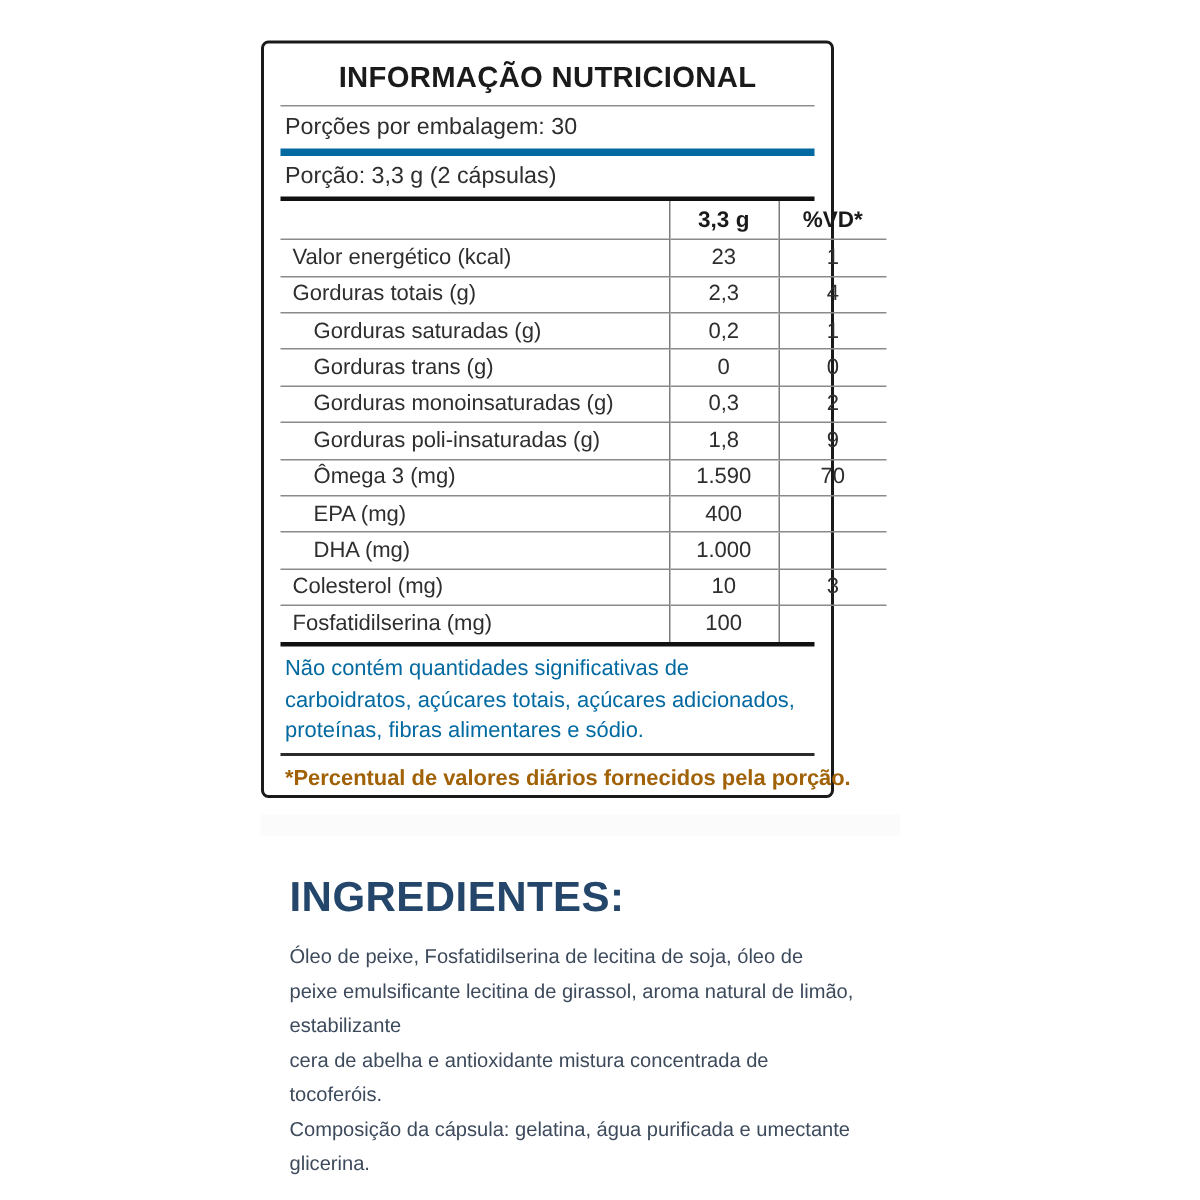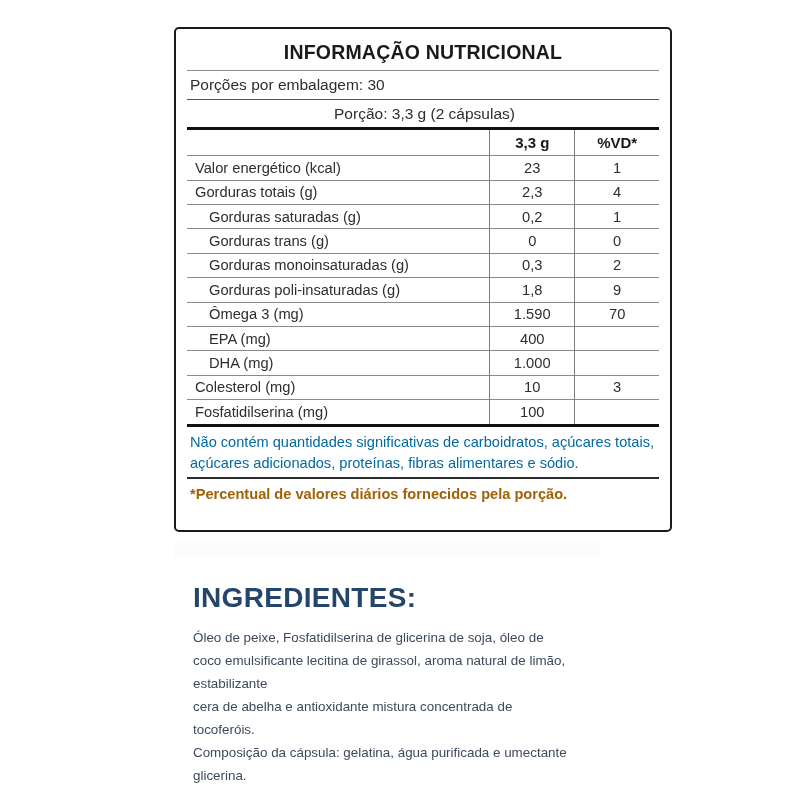--- a/index.html
+++ b/index.html
@@ -13,21 +13,21 @@
     position: relative;
     font-family: "Liberation Sans", sans-serif;
     -webkit-font-smoothing: antialiased;
   }
 
   
   #nutrition-panel {
     position: absolute;
     left: 174px;
     top: 27px;
-    width: 498px;
+    width: 382px;
     height: 505px;
     box-sizing: border-box;
     border: 2px solid #1a1a1a;
     border-radius: 5px;
     background: #fff;
     padding: 0 11px;
   }
 
   #nutrition-title {
     text-align: center;
@@ -57,22 +57,21 @@
   }
 
   .serving-line {
     font-size: 15.5px;
     color: #2e2e2e;
     padding: 4px 0 3px 3px;
     line-height: 1.33;
     white-space: nowrap;
   }
   .serving-line + .serving-line {
-    border-top: 1px solid #0369a1;
-    text-align: center;
+    border-top: 5px solid #0369a1;
   }
 
   
   table#nutrition-table {
     width: 100%;
     border-collapse: collapse;
     table-layout: fixed;
     font-size: 14.7px;
     color: #2e2e2e;
   }
@@ -261,17 +260,17 @@
   <div class="rule-thin-dark"></div>
 
   <div class="footnote-star">*Percentual de valores diários fornecidos pela porção.</div>
 </div>
 
 <div id="section-separator"></div>
 
 <div id="ingredients-section">
   <div id="ingredients-heading">INGREDIENTES:</div>
   <div id="ingredients-body">
-      <div class="ingredients-paragraph">Óleo de peixe, Fosfatidilserina de glicerina de soja, óleo de coco emulsificante lecitina de girassol, aroma natural de limão, estabilizante</div>
+      <div class="ingredients-paragraph">Óleo de peixe, Fosfatidilserina de lecitina de soja, óleo de peixe emulsificante lecitina de girassol, aroma natural de limão, estabilizante</div>
       <div class="ingredients-paragraph">cera de abelha e antioxidante mistura concentrada de tocoferóis.</div>
       <div class="ingredients-paragraph">Composição da cápsula: gelatina, água purificada e umectante glicerina.</div>
     </div>
 </div>
 
 </body></html>

